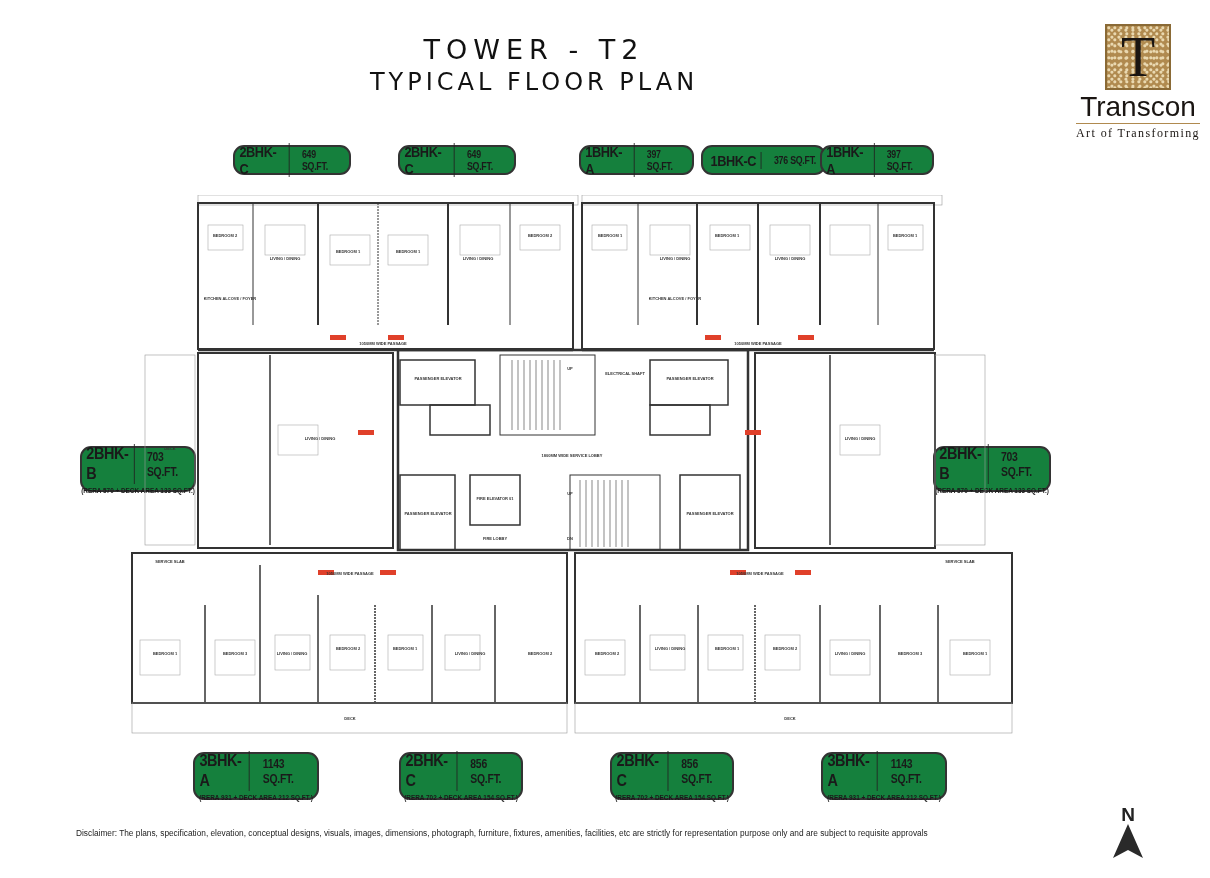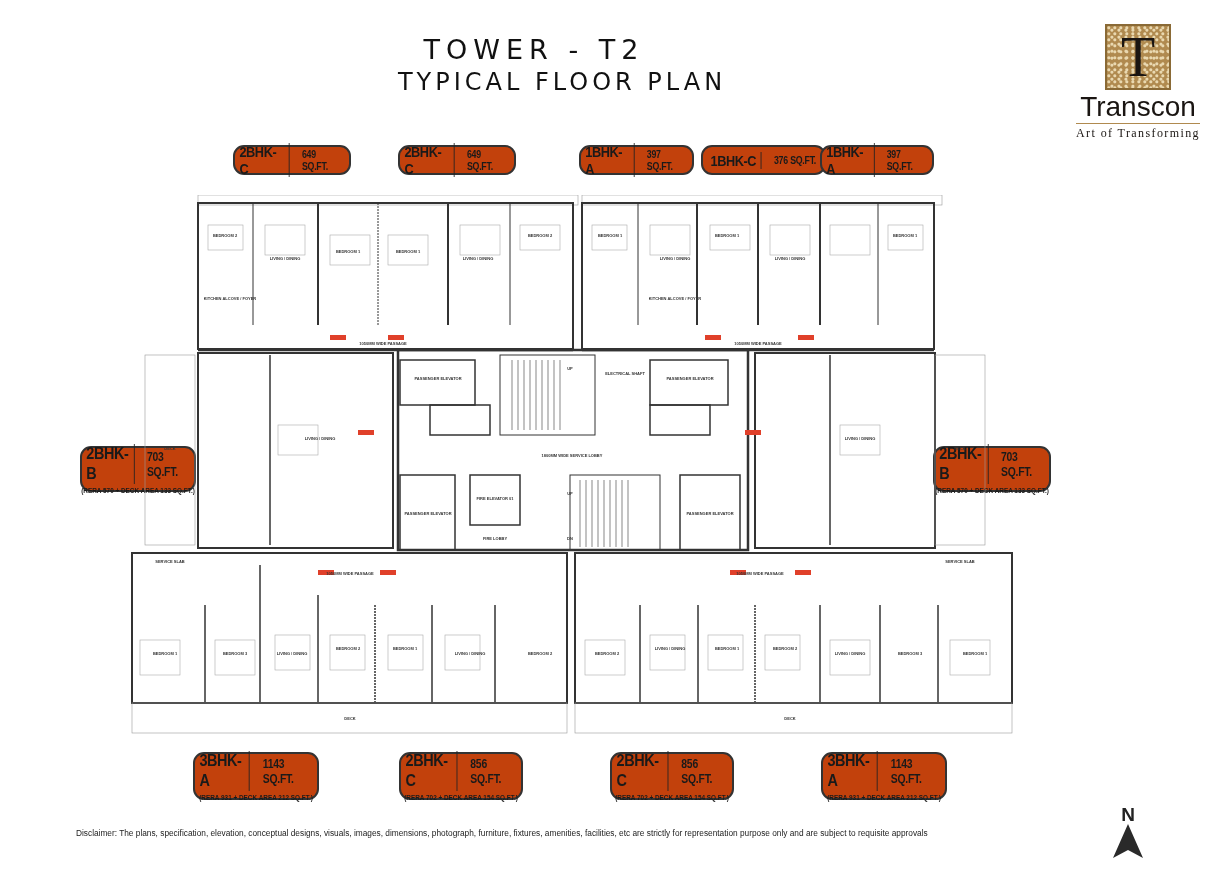--- a/index.html
+++ b/index.html
@@ -1,27 +1,27 @@
 <!DOCTYPE html>
 <html><head>
 <meta charset="utf-8">
 <style>
   html,body{margin:0;padding:0;background:#fff;}
   body{width:1210px;height:878px;position:relative;overflow:hidden;font-family:"Liberation Sans",sans-serif;color:#1a1a1a;}
   .title{position:absolute;left:0;width:1068px;text-align:center;font-family:"DejaVu Sans",sans-serif;font-weight:500;color:#111;letter-spacing:6px;}
   .title.t1{top:34px;font-size:27px;}
-  .title.t2{top:68px;font-size:24px;letter-spacing:4px;margin-left:28px;}
+  .title.t2{top:68px;font-size:24px;letter-spacing:4px;}
   .logo{position:absolute;left:1068px;top:24px;width:140px;text-align:center;}
   .logo .mark{width:66px;height:66px;margin:0 auto;background:#b08a4f;border:2px solid #8a6a36;box-sizing:border-box;display:flex;align-items:center;justify-content:center;
     background-image:radial-gradient(circle at 30% 30%,#e9d8b0 1px,transparent 2px),radial-gradient(circle at 70% 60%,#e9d8b0 1px,transparent 2px);background-size:6px 6px,7px 7px;}
   .logo .mark span{font-family:"Liberation Serif",serif;font-size:56px;line-height:56px;color:#1a1512;font-weight:400;}
   .logo .name{font-family:Liberation Sans, sans-serif;font-size:28px;color:#1a1512;margin-top:2px;line-height:30px;}
   .logo .rule{width:124px;height:1px;background:#b08a4f;margin:1px auto 2px;}
   .logo .tag{font-family:"Liberation Serif",serif;font-size:12px;letter-spacing:1.4px;color:#1a1512;}
-  .badge{position:absolute;border:2px solid #333;border-radius:11px;background:#c2410c;display:flex;flex-direction:column;align-items:center;justify-content:center;box-sizing:border-box;}
+  .badge{position:absolute;border:2px solid #333;border-radius:11px;background:#15803d;display:flex;flex-direction:column;align-items:center;justify-content:center;box-sizing:border-box;}
   .badge .row{display:flex;align-items:center;}
   .badge .type{font-family:"Liberation Sans",sans-serif;font-weight:700;font-size:15px;letter-spacing:-0.5px;transform:scaleX(0.85);padding-right:5px;border-right:1.5px solid #222;}
   .badge .area{font-weight:700;font-size:11px;transform:scaleX(0.8);padding-left:3px;letter-spacing:-0.3px;}
   .badge.big .type{font-size:17px;}
   .badge.big .area{font-size:13px;}
   .badge .rera{font-weight:700;font-size:8px;transform:scaleX(0.8);white-space:nowrap;margin-top:2px;}
   .plan{position:absolute;left:130px;top:195px;width:885px;height:548px;}
   .disclaimer{position:absolute;left:76px;top:828px;width:990px;font-family:Liberation Sans, sans-serif;font-size:8.3px;line-height:11.6px;color:#222;}
   .north{position:absolute;left:1112px;top:806px;width:32px;text-align:center;}
   .north .n{font-family:"Liberation Sans",sans-serif;font-weight:700;font-size:19px;color:#222;line-height:18px;}

